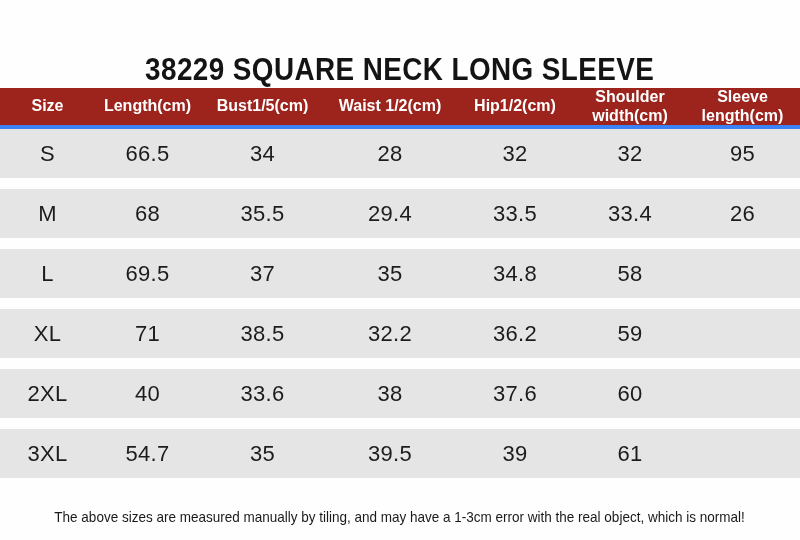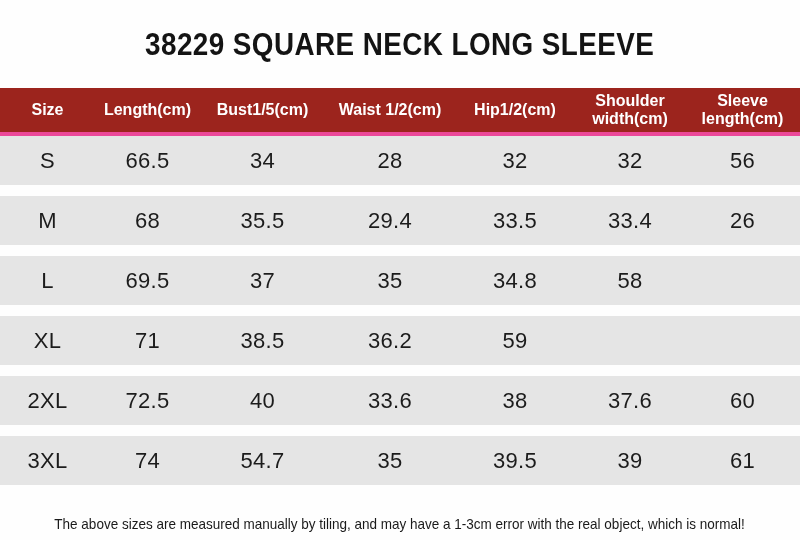--- a/index.html
+++ b/index.html
@@ -5,44 +5,44 @@
   * { margin: 0; padding: 0; box-sizing: border-box; }
   html, body { width: 800px; height: 540px; background: #ffffff; }
   body { font-family: "Liberation Sans", sans-serif; color: #111111; overflow: hidden; }
 
   .page { width: 800px; height: 540px; background: #fefefe; }
 
   
   .title-wrap {
     height: 88px;
     display: flex;
-    align-items: center;
+    align-items: flex-end;
     justify-content: center;
   }
   .title-wrap h1 {
     font-size: 32px;
     font-weight: bold;
     letter-spacing: 0.5px;
     color: #141414;
     transform: scaleX(0.87);
     transform-origin: center;
     white-space: nowrap;
   }
 
   
   .grid-row {
     display: grid;
     grid-template-columns: 95px 105px 125px 130px 120px 110px 115px;
     width: 800px;
     align-items: center;
   }
   .thead {
-    height: 48px;
+    height: 41px;
     background: #9c241d;
-    border-bottom: 4px solid #ec4899;
+    border-bottom: 4px solid #3b82f6;
     color: #ffffff;
   }
   .thead .cell {
     font-size: 16px;
     font-weight: bold;
     text-align: center;
     line-height: 1.15;
     padding: 0 4px;
   }
   .trow {
@@ -93,21 +93,21 @@
     <div class="cell">Sleeve length(cm)</div>
   </div>
 
   <div class="grid-row trow">
     <div class="cell">S</div>
     <div class="cell">66.5</div>
     <div class="cell">34</div>
     <div class="cell">28</div>
     <div class="cell">32</div>
     <div class="cell">32</div>
-    <div class="cell">56</div>
+    <div class="cell">95</div>
   </div>
 
   <div class="grid-row trow">
     <div class="cell">M</div>
     <div class="cell">68</div>
     <div class="cell">35.5</div>
     <div class="cell">29.4</div>
     <div class="cell">33.5</div>
     <div class="cell">33.4</div>
     <div class="cell">26</div>
@@ -119,37 +119,36 @@
     <div class="cell">37</div>
     <div class="cell">35</div>
     <div class="cell">34.8</div>
     <div class="cell">58</div>
   </div>
 
   <div class="grid-row trow">
     <div class="cell">XL</div>
     <div class="cell">71</div>
     <div class="cell">38.5</div>
+    <div class="cell">32.2</div>
     <div class="cell">36.2</div>
     <div class="cell">59</div>
   </div>
 
   <div class="grid-row trow">
     <div class="cell">2XL</div>
-    <div class="cell">72.5</div>
     <div class="cell">40</div>
     <div class="cell">33.6</div>
     <div class="cell">38</div>
     <div class="cell">37.6</div>
     <div class="cell">60</div>
   </div>
 
   <div class="grid-row trow">
     <div class="cell">3XL</div>
-    <div class="cell">74</div>
     <div class="cell">54.7</div>
     <div class="cell">35</div>
     <div class="cell">39.5</div>
     <div class="cell">39</div>
     <div class="cell">61</div>
   </div>
 
   <div class="footnote-wrap">
     <p>The above sizes are measured manually by tiling, and may have a 1-3cm error with the real object, which is normal!</p>
   </div>

